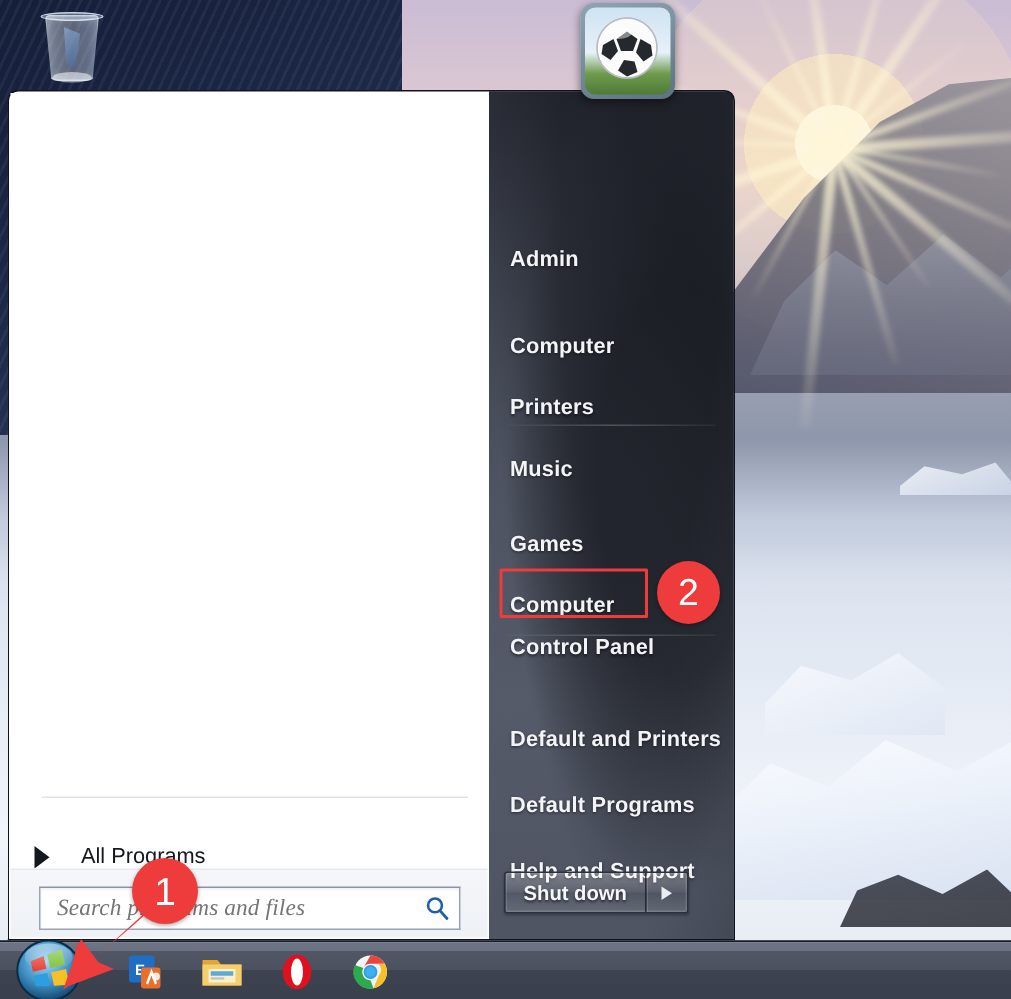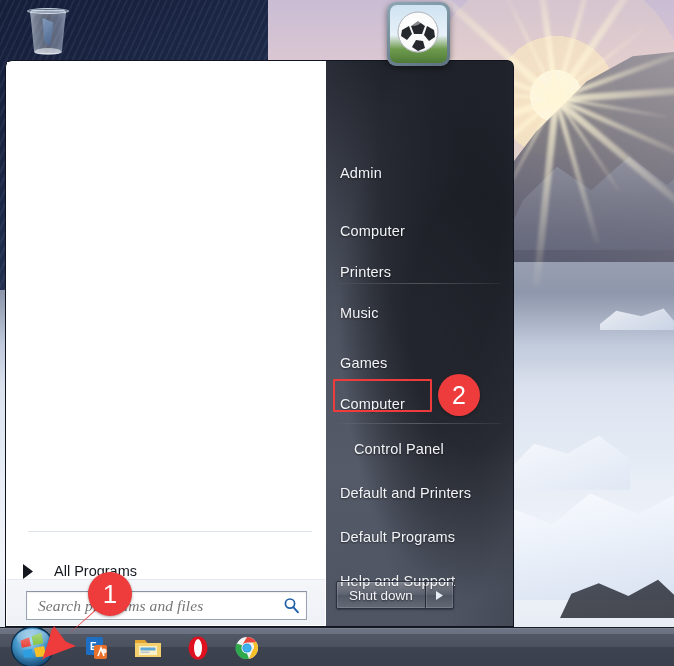--- a/index.html
+++ b/index.html
@@ -168,28 +168,29 @@
     font-family:"Liberation Serif", serif;
     font-style:italic; font-size:15.5px; color:#6f7682;
     padding-left:11px; letter-spacing:.1px;
   }
   #search-icon{
     width:30px; height:27px; display:flex; align-items:center; justify-content:center;
   }
 
   
   #right-pane{
-    position:absolute; left:321px; top:0; width:188px; height:567px;
+    position:absolute; left:321px; top:0; width:164px; height:567px;
     background:
       linear-gradient(to bottom, rgba(28,30,38,0.55) 0%, rgba(40,43,53,0.42) 22%, rgba(58,62,74,0.34) 46%, rgba(72,77,90,0.40) 72%, rgba(66,71,84,0.52) 100%),
       linear-gradient(to bottom,#3a3e4a 0%,#464b57 40%,#4e535f 72%,#474c58 100%);
     border:1px solid #0f1420;
     border-left:none;
     border-top-right-radius:7px;
     overflow:hidden;
+    font-weight:bold;
   }
   
   #rp-tint{
     position:absolute; inset:0;
     background:
       radial-gradient(ellipse at 62% 14%, rgba(20,22,28,0.45) 0 38%, rgba(20,22,28,0) 70%),
       radial-gradient(ellipse at 78% 46%, rgba(14,15,20,0.50) 0 30%, rgba(14,15,20,0) 64%),
       radial-gradient(ellipse at 30% 78%, rgba(120,130,148,0.20) 0 40%, rgba(120,130,148,0) 72%);
     pointer-events:none;
   }
@@ -378,21 +379,21 @@
         </div>
         <div class="menu-item" style="top: 235px;">
           <span>Music</span>
         </div>
         <div class="menu-item" style="top: 285px;">
           <span>Games</span>
         </div>
         <div class="menu-item" style="top: 326px;">
           <span>Computer</span>
         </div>
-        <div class="menu-item" style="top: 371px; padding-left: 14px;">
+        <div class="menu-item" style="top: 354px;">
           <span>Control Panel</span>
         </div>
         <div class="menu-item" style="top: 415px;">
           <span>Default and Printers</span>
         </div>
         <div class="menu-item" style="top: 459px;">
           <span>Default Programs</span>
         </div>
         <div class="menu-item" style="top: 503px;">
           <span>Help and Support</span>

